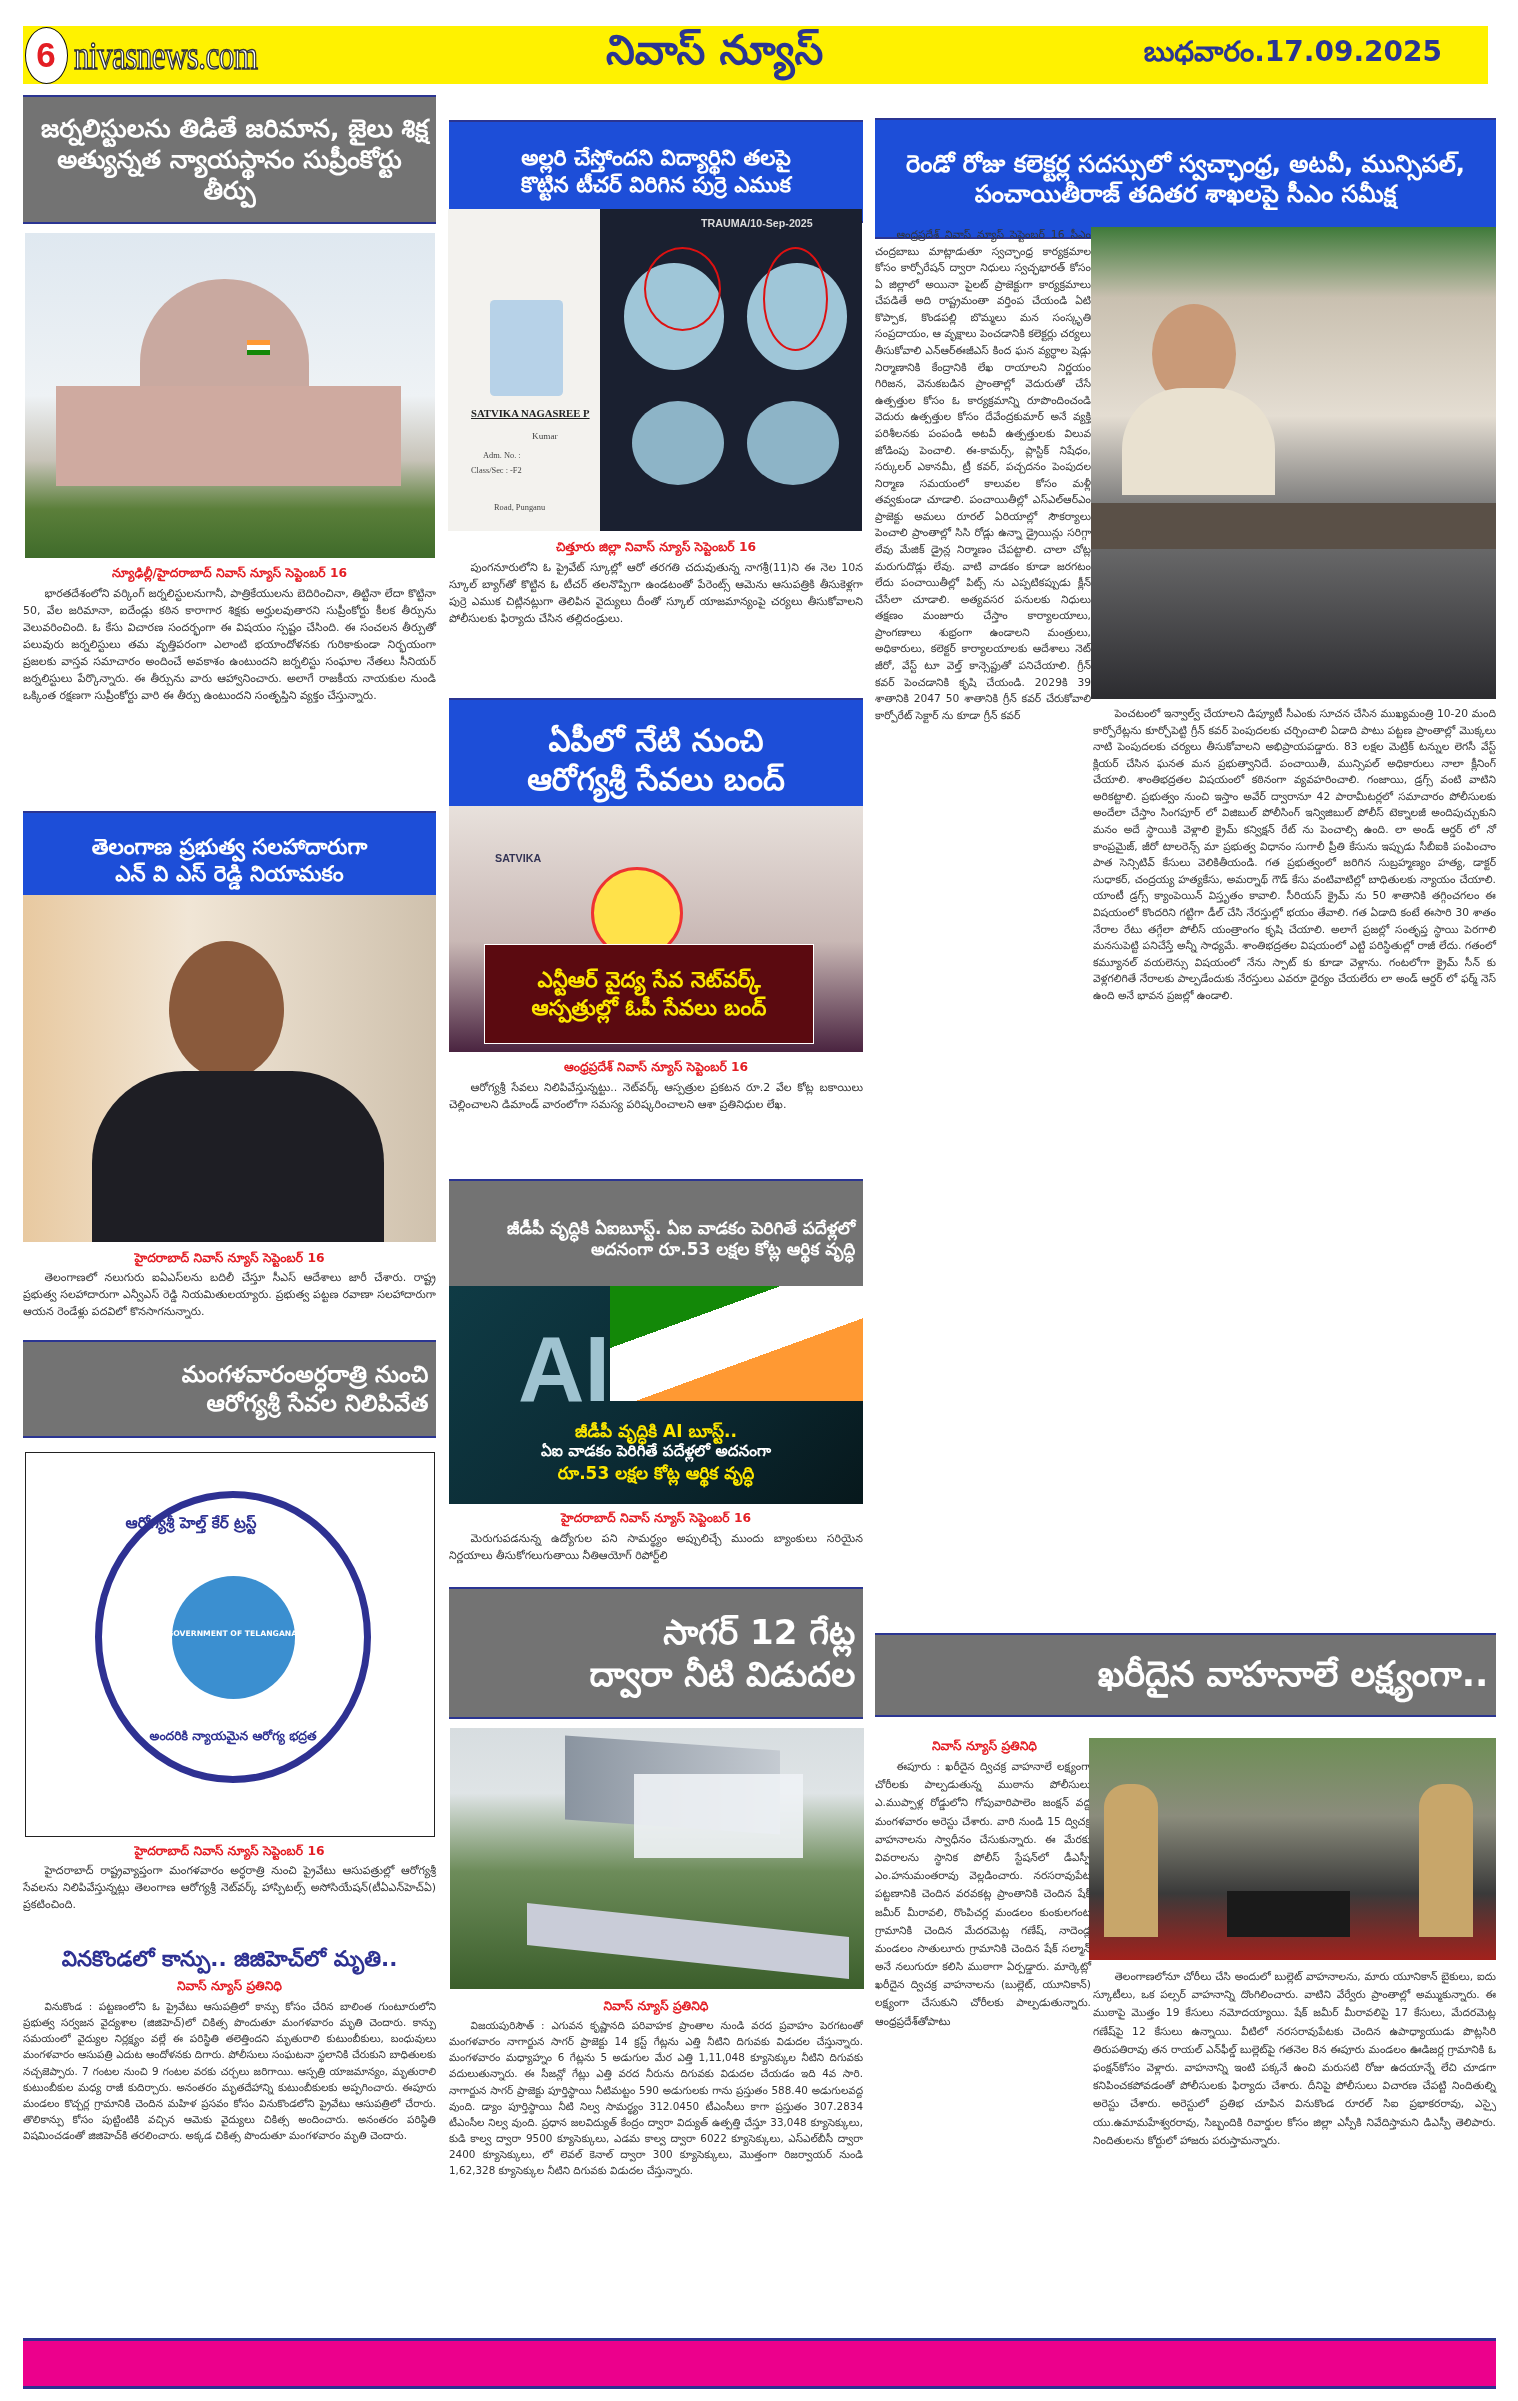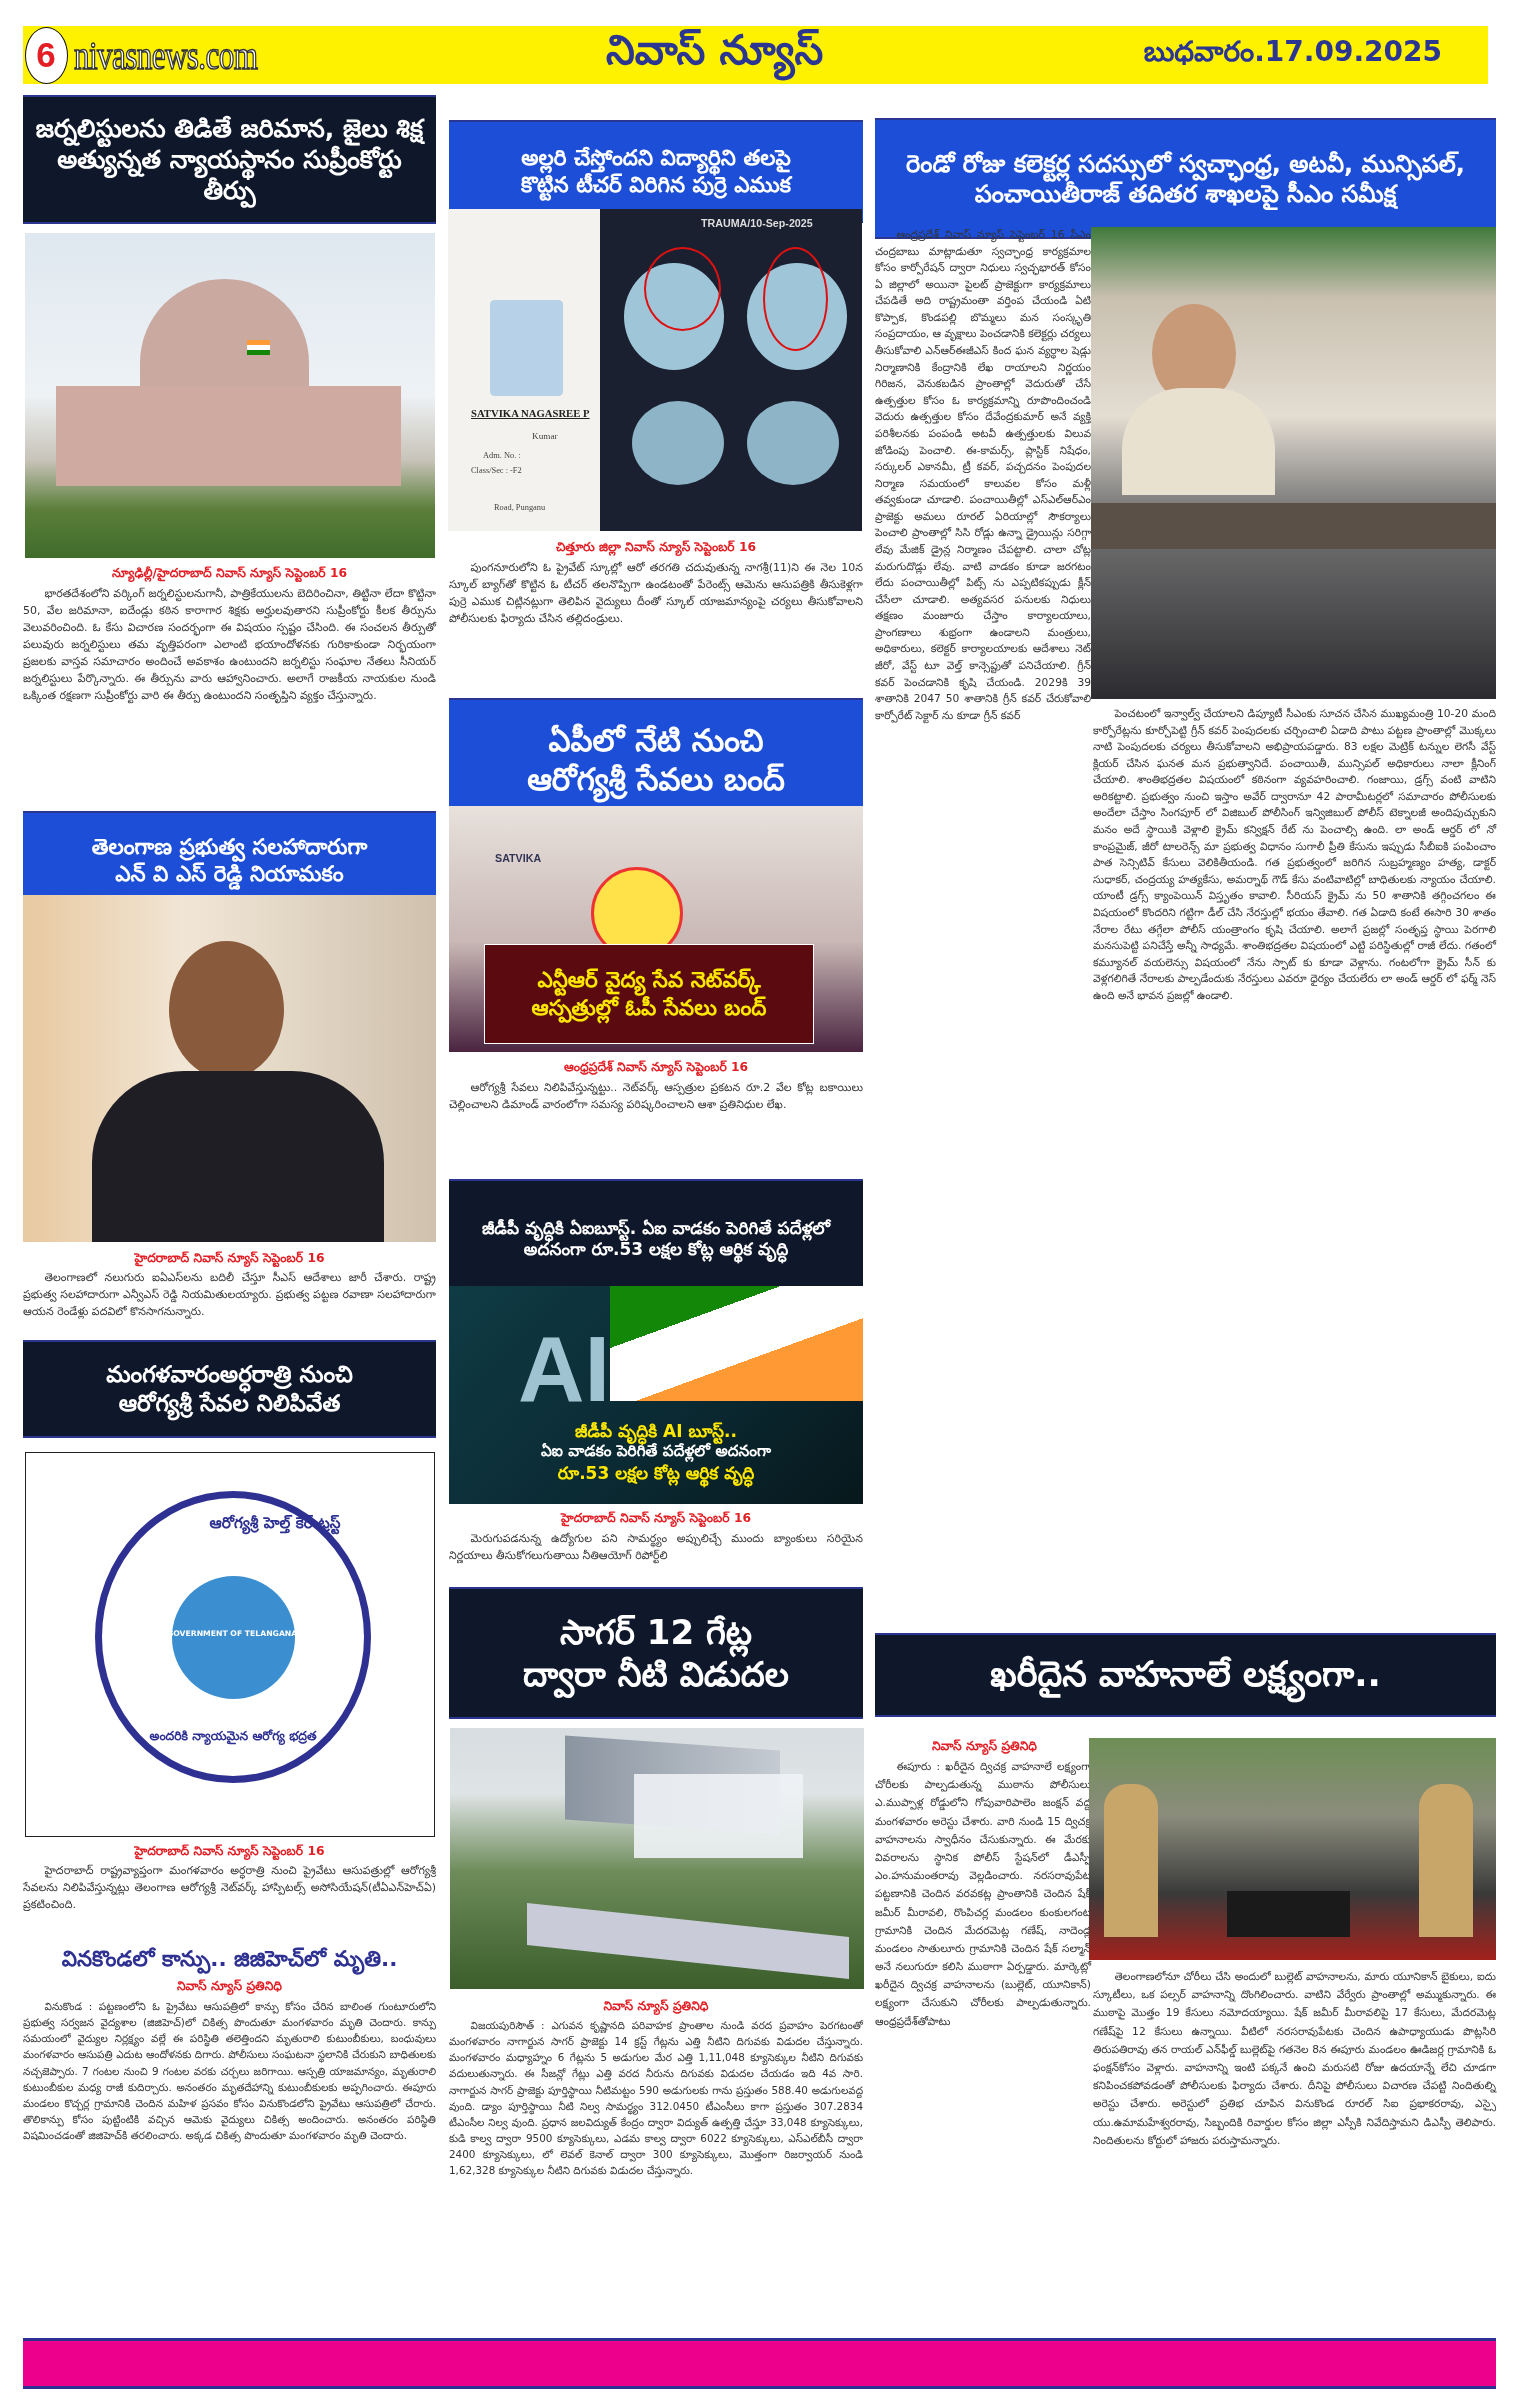--- a/index.html
+++ b/index.html
@@ -6,21 +6,21 @@
   html, body { width: 1518px; height: 2401px; background: #fff; overflow: hidden; }
   body { position: relative; font-family: "DejaVu Sans", sans-serif; color: #222; }
 
   .masthead { position: absolute; left: 23px; top: 26px; width: 1465px; height: 58px; background: #fff200; display: flex; align-items: center; }
   .page-num { width: 43px; height: 57px; border: 1.5px solid #111; border-radius: 50%; background: #fff; color: #e31e24; font: bold 35px "Liberation Sans", sans-serif; display: flex; align-items: center; justify-content: center; margin-left: 1.5px; }
   .site { font: 40px "Liberation Serif", serif; color: #fff; -webkit-text-stroke: 1.5px #333; margin-left: 6.1px; letter-spacing: -0.8px; transform: scaleX(0.78); transform-origin: left center; }
   .brand { position: absolute; left: 583px; font: bold 41px "DejaVu Sans", sans-serif; color: #2b3592; }
   .date { position: absolute; right: 46px; font: bold 28px "DejaVu Sans", sans-serif; color: #2b3592; }
 
   .box { position: absolute; display: flex; flex-direction: column; justify-content: center; align-items: center; text-align: center; color: #fff; font-weight: bold; line-height: 1.25; padding: 6.1px 7.7px; border-top: 2.3px solid #2b3592; border-bottom: 2.3px solid #2b3592; }
-  .blue { background: #0f172a; }
+  .blue { background: #737373; align-items: flex-end; }
   .red { background: #1d4ed8; margin-top: 23px; }
 
   .img { position: absolute; overflow: hidden; }
   .dateline { position: absolute; text-align: center; color: #e31e24; font-size: 12.3px; font-weight: bold; }
   .body { position: absolute; font-size: 11px; line-height: 1.55; text-align: justify; color: #333; }
   .body p { text-indent: 21.5px; }
   .plain-head { position: absolute; text-align: center; color: #2e3192; font-weight: bold; }
 
   .footer { position: absolute; left: 23px; top: 2338px; width: 1473px; height: 51px; background: #ec008c; border-top: 3.1px solid #2e3192; border-bottom: 3.1px solid #2e3192; }
 </style>
@@ -62,21 +62,21 @@
   </div>
 
 <div class="box blue" style="left:23px;top:1340px;width:413px;height:98px;font-size:23px;">
   <div>మంగళవారంఅర్ధరాత్రి నుంచి</div>
   <div>ఆరోగ్యశ్రీ సేవల నిలిపివేత</div>
 </div>
 <div class="img" style="left:24.6px;top:1452px;width:410px;height:385px;border:1.5px solid #222;background:#fff;">
   <div style="position:absolute;left:69px;top:38px;width:276px;height:292px;border-radius:50%;border:7.7px solid #2e3192;"></div>
   <div style="position:absolute;left:146px;top:123px;width:123px;height:123px;border-radius:50%;background:#3b8fd0;"></div>
   <div style="position:absolute;left:130px;top:176px;width:153px;text-align:center;font-size:7.7px;color:#fff;font-weight:bold;">GOVERNMENT OF TELANGANA</div>
-  <div style="position:absolute;left:100px;top:61px;width:215px;text-align:right;font-size:15.3px;color:#2e3192;font-weight:bold;">ఆరోగ్యశ్రీ హెల్త్ కేర్ ట్రస్ట్</div>
+  <div style="position:absolute;left:100px;top:61px;width:215px;text-align:left;font-size:15.3px;color:#2e3192;font-weight:bold;">ఆరోగ్యశ్రీ హెల్త్ కేర్ ట్రస్ట్</div>
   <div style="position:absolute;left:77px;top:276px;width:261px;text-align:center;font-size:12.3px;color:#2e3192;font-weight:bold;">అందరికి న్యాయమైన ఆరోగ్య భద్రత</div>
 </div>
 <div class="dateline" style="left:23px;top:1844px;width:413px;">హైదరాబాద్ నివాస్ న్యూస్ సెప్టెంబర్ 16</div>
 <div class="body" style="left:23px;top:1862px;width:413px;">
     <p>హైదరాబాద్ రాష్ట్రవ్యాప్తంగా మంగళవారం అర్ధరాత్రి నుంచి ప్రైవేటు ఆసుపత్రుల్లో ఆరోగ్యశ్రీ సేవలను నిలిపివేస్తున్నట్లు తెలంగాణ ఆరోగ్యశ్రీ నెట్‌వర్క్ హాస్పిటల్స్ అసోసియేషన్(టీఏఎన్‌హెచ్ఏ) ప్రకటించింది.</p>
   </div>
 
 <div class="plain-head" style="left:23px;top:1946px;width:413px;font-size:21.5px;">వినకొండలో కాన్పు.. జిజిహెచ్‌లో మృతి..</div>
 <div class="dateline" style="left:23px;top:1979px;width:413px;">నివాస్ న్యూస్ ప్రతినిధి</div>
 <div class="body" style="left:23px;top:1998px;width:413px;font-size:10.4px;">

